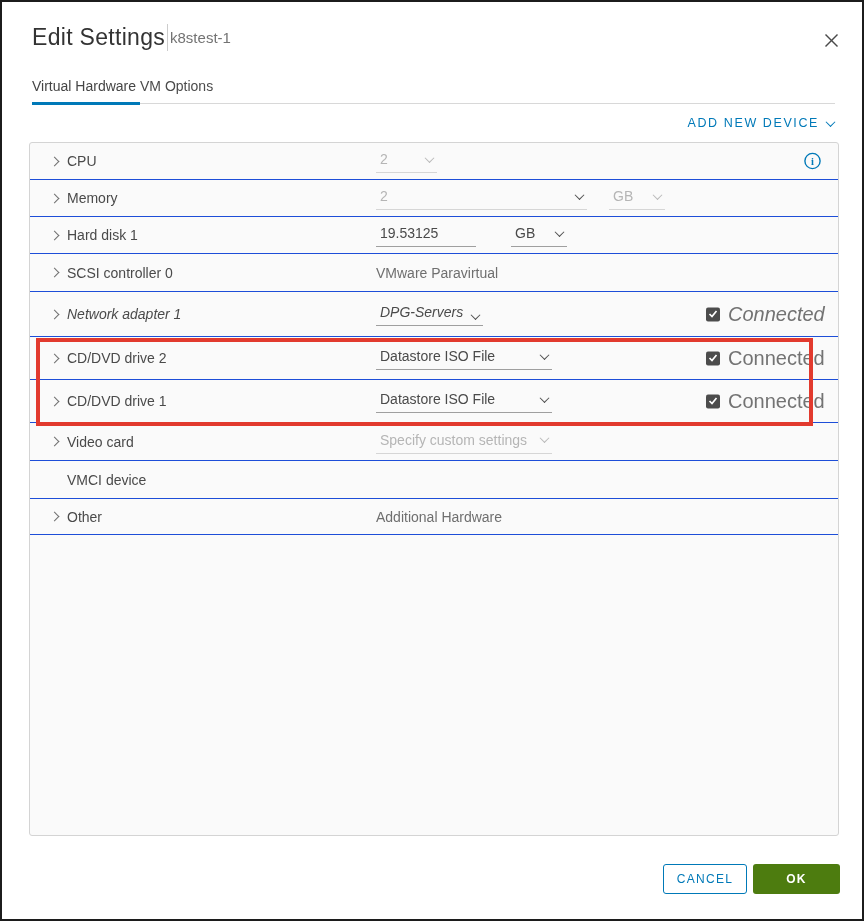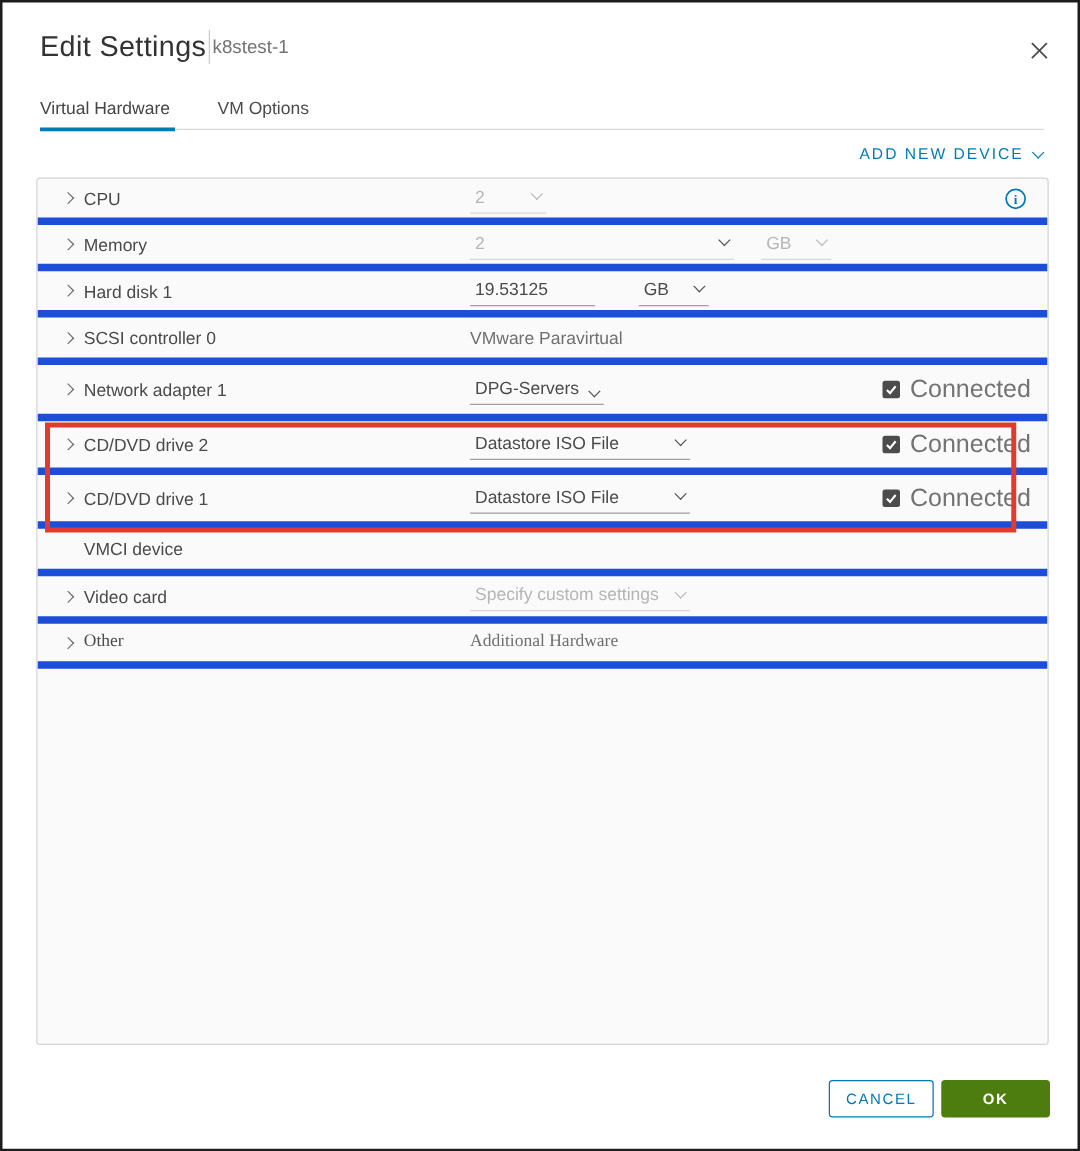--- a/index.html
+++ b/index.html
@@ -24,43 +24,43 @@
   .header-divider { width:1px; height:27px; background:#ccc; }
   .vm-name { font-size:15px; color:#737373; }
   .close-btn {
     position:absolute; top:28px; right:21px; width:20px; height:20px;
     display:flex; align-items:center; justify-content:center; cursor:pointer;
   }
 
   
   .tabs {
     position:absolute; top:76px; left:30px; right:27px;
-    display:flex; gap:34px; border-bottom:1px solid #d8d8d8; height:26px;
+    display:flex; border-bottom:1px solid #d8d8d8; height:26px;
   }
   .tab { font-size:14px; color:#4b4b4b; padding:0 4px 9px 0; cursor:pointer; }
   .tab.active { border-bottom:3px solid #0079b8; margin-bottom:-2px; color:#454545; }
 
   
   .add-device {
     position:absolute; top:114px; right:28px;
     display:flex; align-items:center; gap:8px;
     color:#0079b8; font-size:12.5px; font-weight:500; letter-spacing:1.6px;
     cursor:pointer;
     text-align:center;
   }
 
   
   .devices-table {
     position:absolute; top:140px; left:27px; width:810px; height:694px;
     background:#fafafa; border:1px solid #d4d4d4; border-radius:3px;
     display:flex; flex-direction:column; overflow:hidden;
   }
-  .hw-row { position:relative; border-bottom:6px solid #1d4ed8; flex:0 0 auto; }
+  .hw-row { position:relative; border-bottom:1px solid #1d4ed8; flex:0 0 auto; }
   .hw-row.h37 { height:37px; } .hw-row.h38 { height:38px; }
-  .hw-row.h43 { height:43px; } .hw-row.h45 { height:45px; } .hw-row.h36 { height:36px;font-family:Liberation Serif, serif; }
+  .hw-row.h43 { height:43px; } .hw-row.h45 { height:45px;font-style:italic; } .hw-row.h36 { height:36px; }
   .hw-filler { flex:1 1 auto; }
 
   .expander {
     position:absolute; left:17px; top:50%; transform:translateY(-50%);
     width:14px; height:14px; display:flex; align-items:center; justify-content:center;
     cursor:pointer;
   }
   .chev-right {
     width:7px; height:7px;
     border-top:1.5px solid #6f6f6f; border-right:1.5px solid #6f6f6f;
@@ -285,36 +285,36 @@
         <span class="checkbox">
           <svg width="10" height="9" viewBox="0 0 10 9">
               <polyline points="1.5,4.5 4,7 8.5,1.5" fill="none" stroke="#fff" stroke-width="1.7"></polyline>
             </svg>
         </span>
         <span>Connected</span>
       </div>
     </div>
 
     <div class="hw-row h38">
-      <span class="row-label">VMCI device</span>
-    </div>
-
-    <div class="hw-row h38">
       <span class="expander">
           <span class="chev-right"></span>
         </span>
       <span class="row-label">Video card</span>
       <div class="row-value">
         <div class="field disabled w-iso">
           <span>Specify custom settings</span>
           <span class="caret-down muted"></span>
         </div>
       </div>
     </div>
 
+    <div class="hw-row h38">
+      <span class="row-label">VMCI device</span>
+    </div>
+
     <div class="hw-row h36">
       <span class="expander">
           <span class="chev-right"></span>
         </span>
       <span class="row-label">Other</span>
       <div class="row-value">
         <span class="static-value">Additional Hardware</span>
       </div>
     </div>
 

